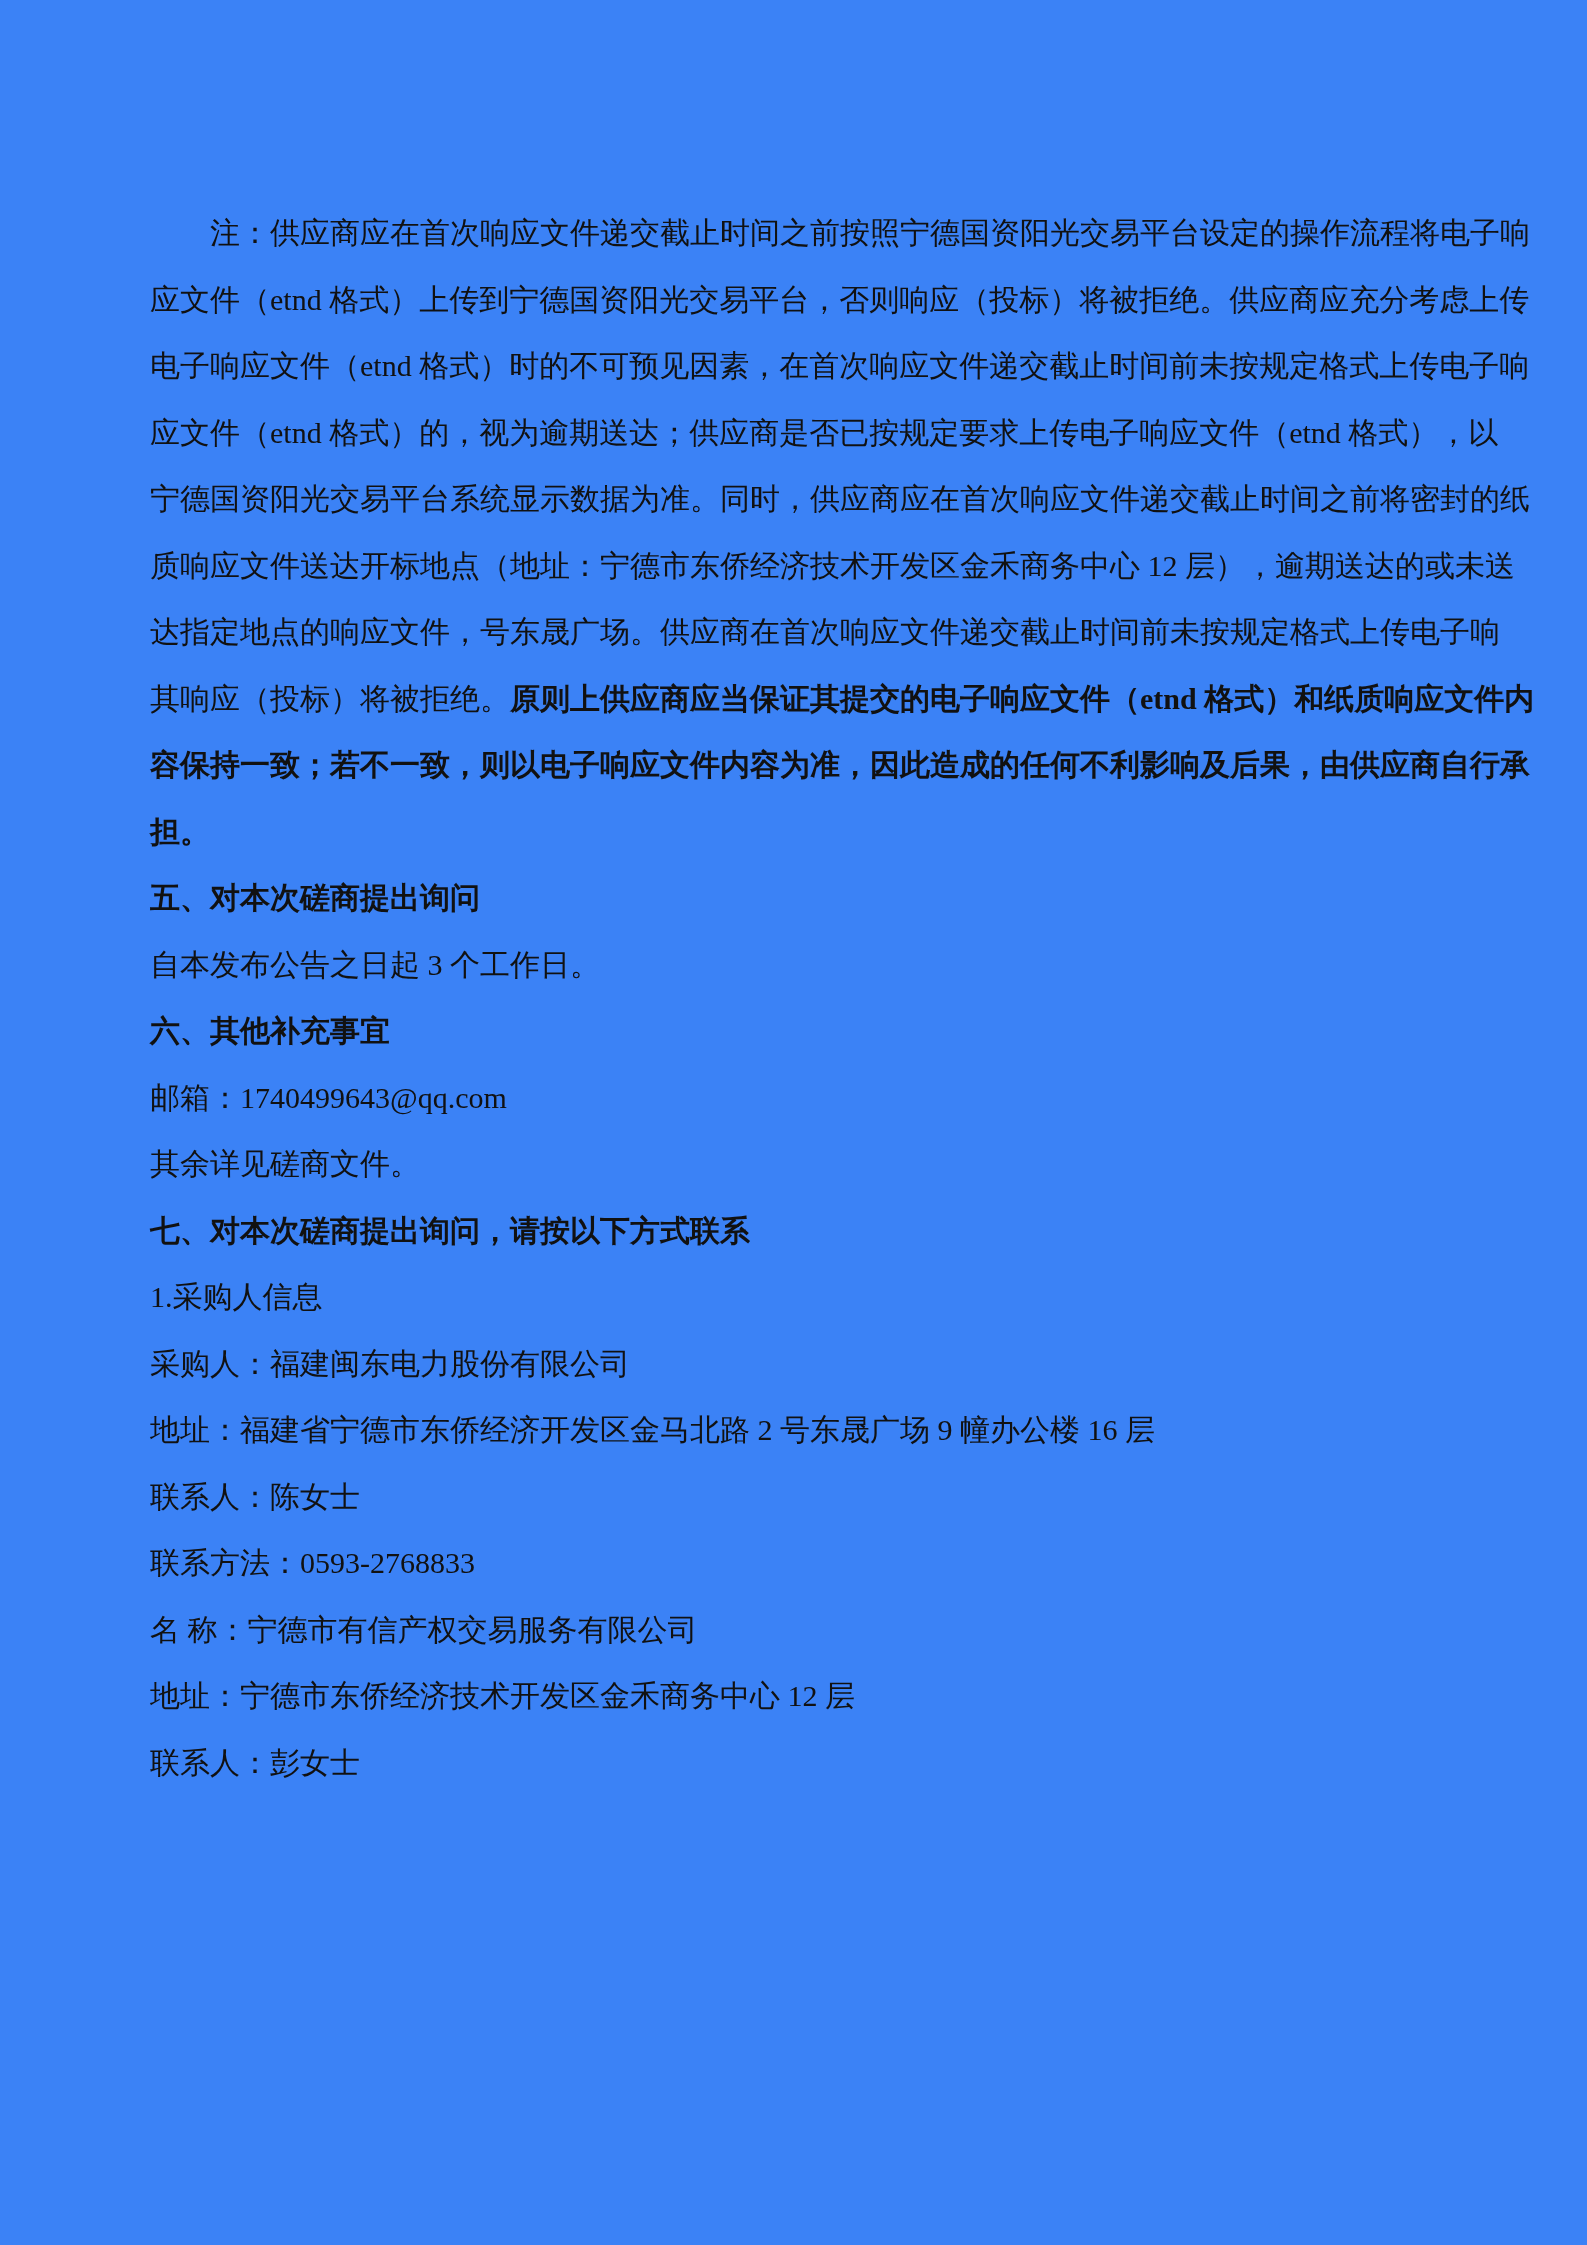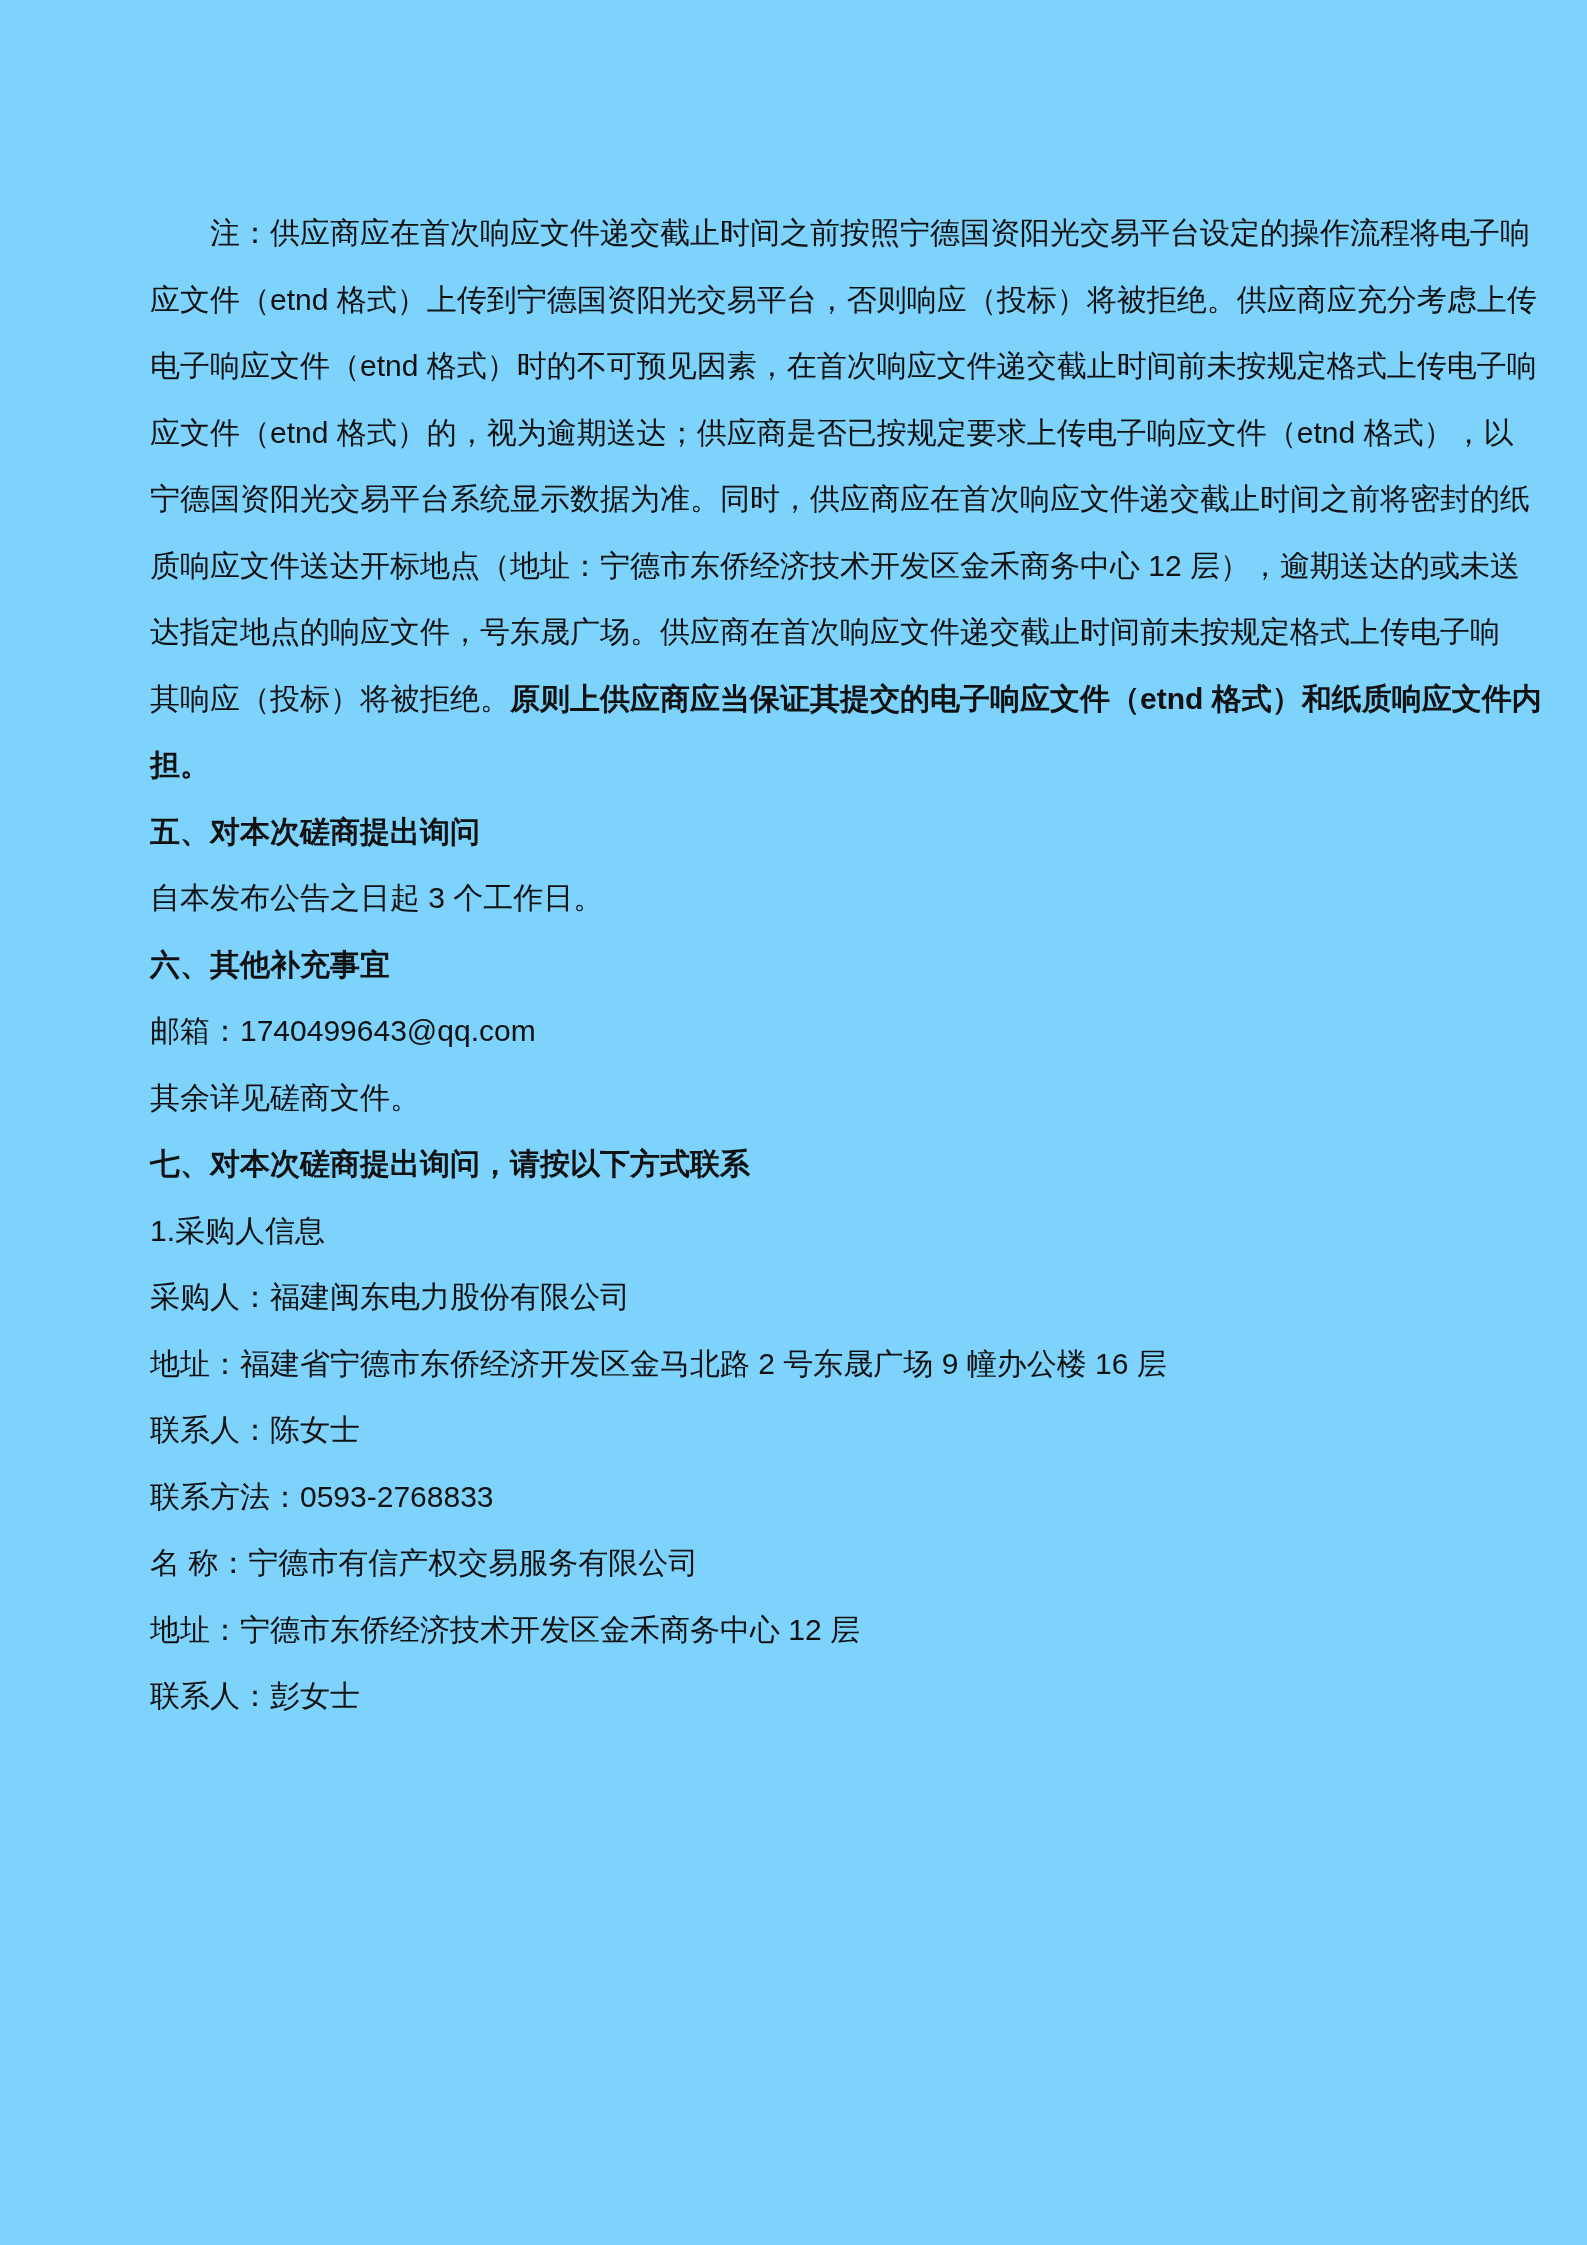--- a/index.html
+++ b/index.html
@@ -4,23 +4,23 @@
 <style>
   html, body {
     margin: 0;
     padding: 0;
     background: #ffffff;
   }
   .page {
     position: relative;
     width: 1587px;
     height: 2245px;
-    background: #7dd3fc;
+    background: #3b82f6;
     color: #111111;
-    font-family: Liberation Sans, sans-serif;
+    font-family: Liberation Serif, serif;
     overflow: hidden;
     box-sizing: border-box;
   }
   .doc-body {
     box-sizing: border-box;
     padding: 200px 92px 0 150px;
     width: 100%;
   }
   .line {
     font-size: 30px;
@@ -44,20 +44,21 @@
 <div class="page">
   <div class="doc-body">
       <div class="line justify indent"><span>注：供应商应在首次响应文件递交截止时间之前按照宁德国资阳光交易平台设定的操作流程将电子响</span></div>
       <div class="line justify"><span>应文件（etnd 格式）上传到宁德国资阳光交易平台，否则响应（投标）将被拒绝。供应商应充分考虑上传</span></div>
       <div class="line justify"><span>电子响应文件（etnd 格式）时的不可预见因素，在首次响应文件递交截止时间前未按规定格式上传电子响</span></div>
       <div class="line justify"><span>应文件（etnd 格式）的，视为逾期送达；供应商是否已按规定要求上传电子响应文件（etnd 格式），以</span></div>
       <div class="line justify"><span>宁德国资阳光交易平台系统显示数据为准。同时，供应商应在首次响应文件递交截止时间之前将密封的纸</span></div>
       <div class="line justify"><span>质响应文件送达开标地点（地址：宁德市东侨经济技术开发区金禾商务中心 12 层），逾期送达的或未送</span></div>
       <div class="line justify"><span>达指定地点的响应文件，号东晟广场。供应商在首次响应文件递交截止时间前未按规定格式上传电子响</span></div>
       <div class="line justify"><span>其响应（投标）将被拒绝。</span><span class="seg-bold">原则上供应商应当保证其提交的电子响应文件（etnd 格式）和纸质响应文件内</span></div>
+      <div class="line justify"><span class="seg-bold">容保持一致；若不一致，则以电子响应文件内容为准，因此造成的任何不利影响及后果，由供应商自行承</span></div>
       <div class="line"><span class="seg-bold">担。</span></div>
       <div class="line heading"><span class="seg-bold">五、对本次磋商提出询问</span></div>
       <div class="line"><span>自本发布公告之日起 3 个工作日。</span></div>
       <div class="line heading"><span class="seg-bold">六、其他补充事宜</span></div>
       <div class="line"><span>邮箱：1740499643@qq.com</span></div>
       <div class="line"><span>其余详见磋商文件。</span></div>
       <div class="line heading"><span class="seg-bold">七、对本次磋商提出询问，请按以下方式联系</span></div>
       <div class="line"><span>1.采购人信息</span></div>
       <div class="line"><span>采购人：福建闽东电力股份有限公司</span></div>
       <div class="line"><span>地址：福建省宁德市东侨经济开发区金马北路 2 号东晟广场 9 幢办公楼 16 层</span></div>

